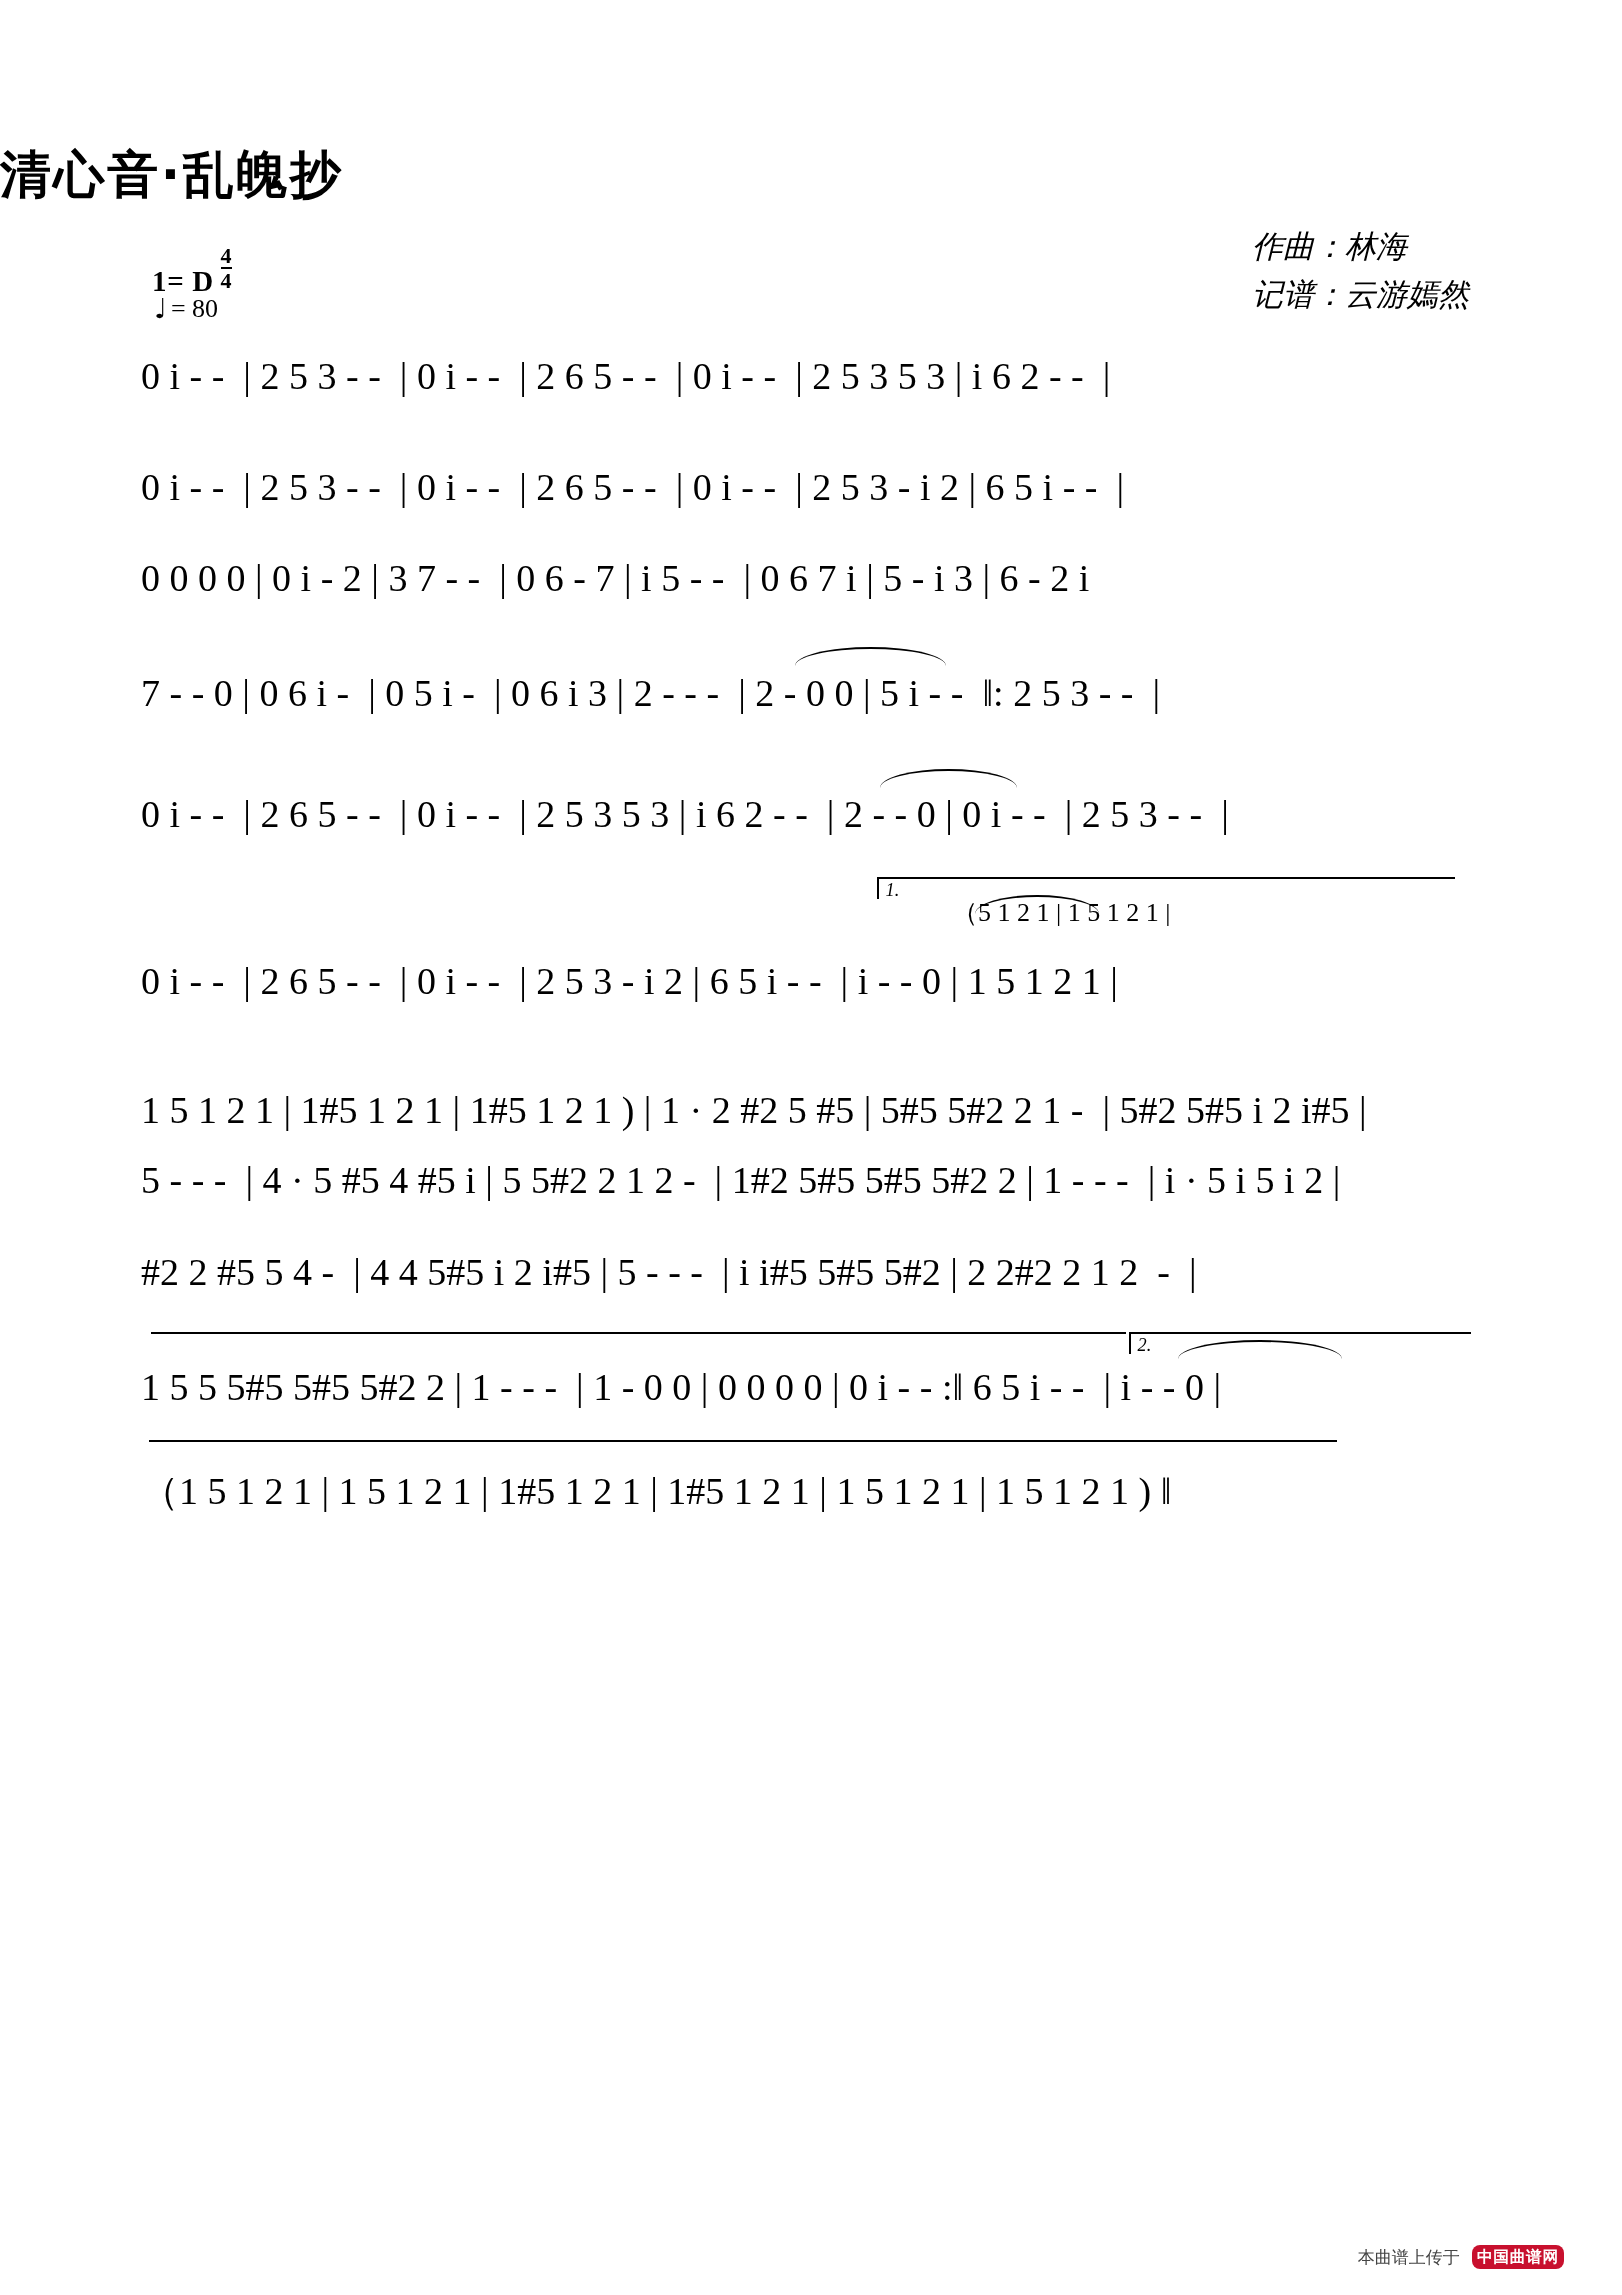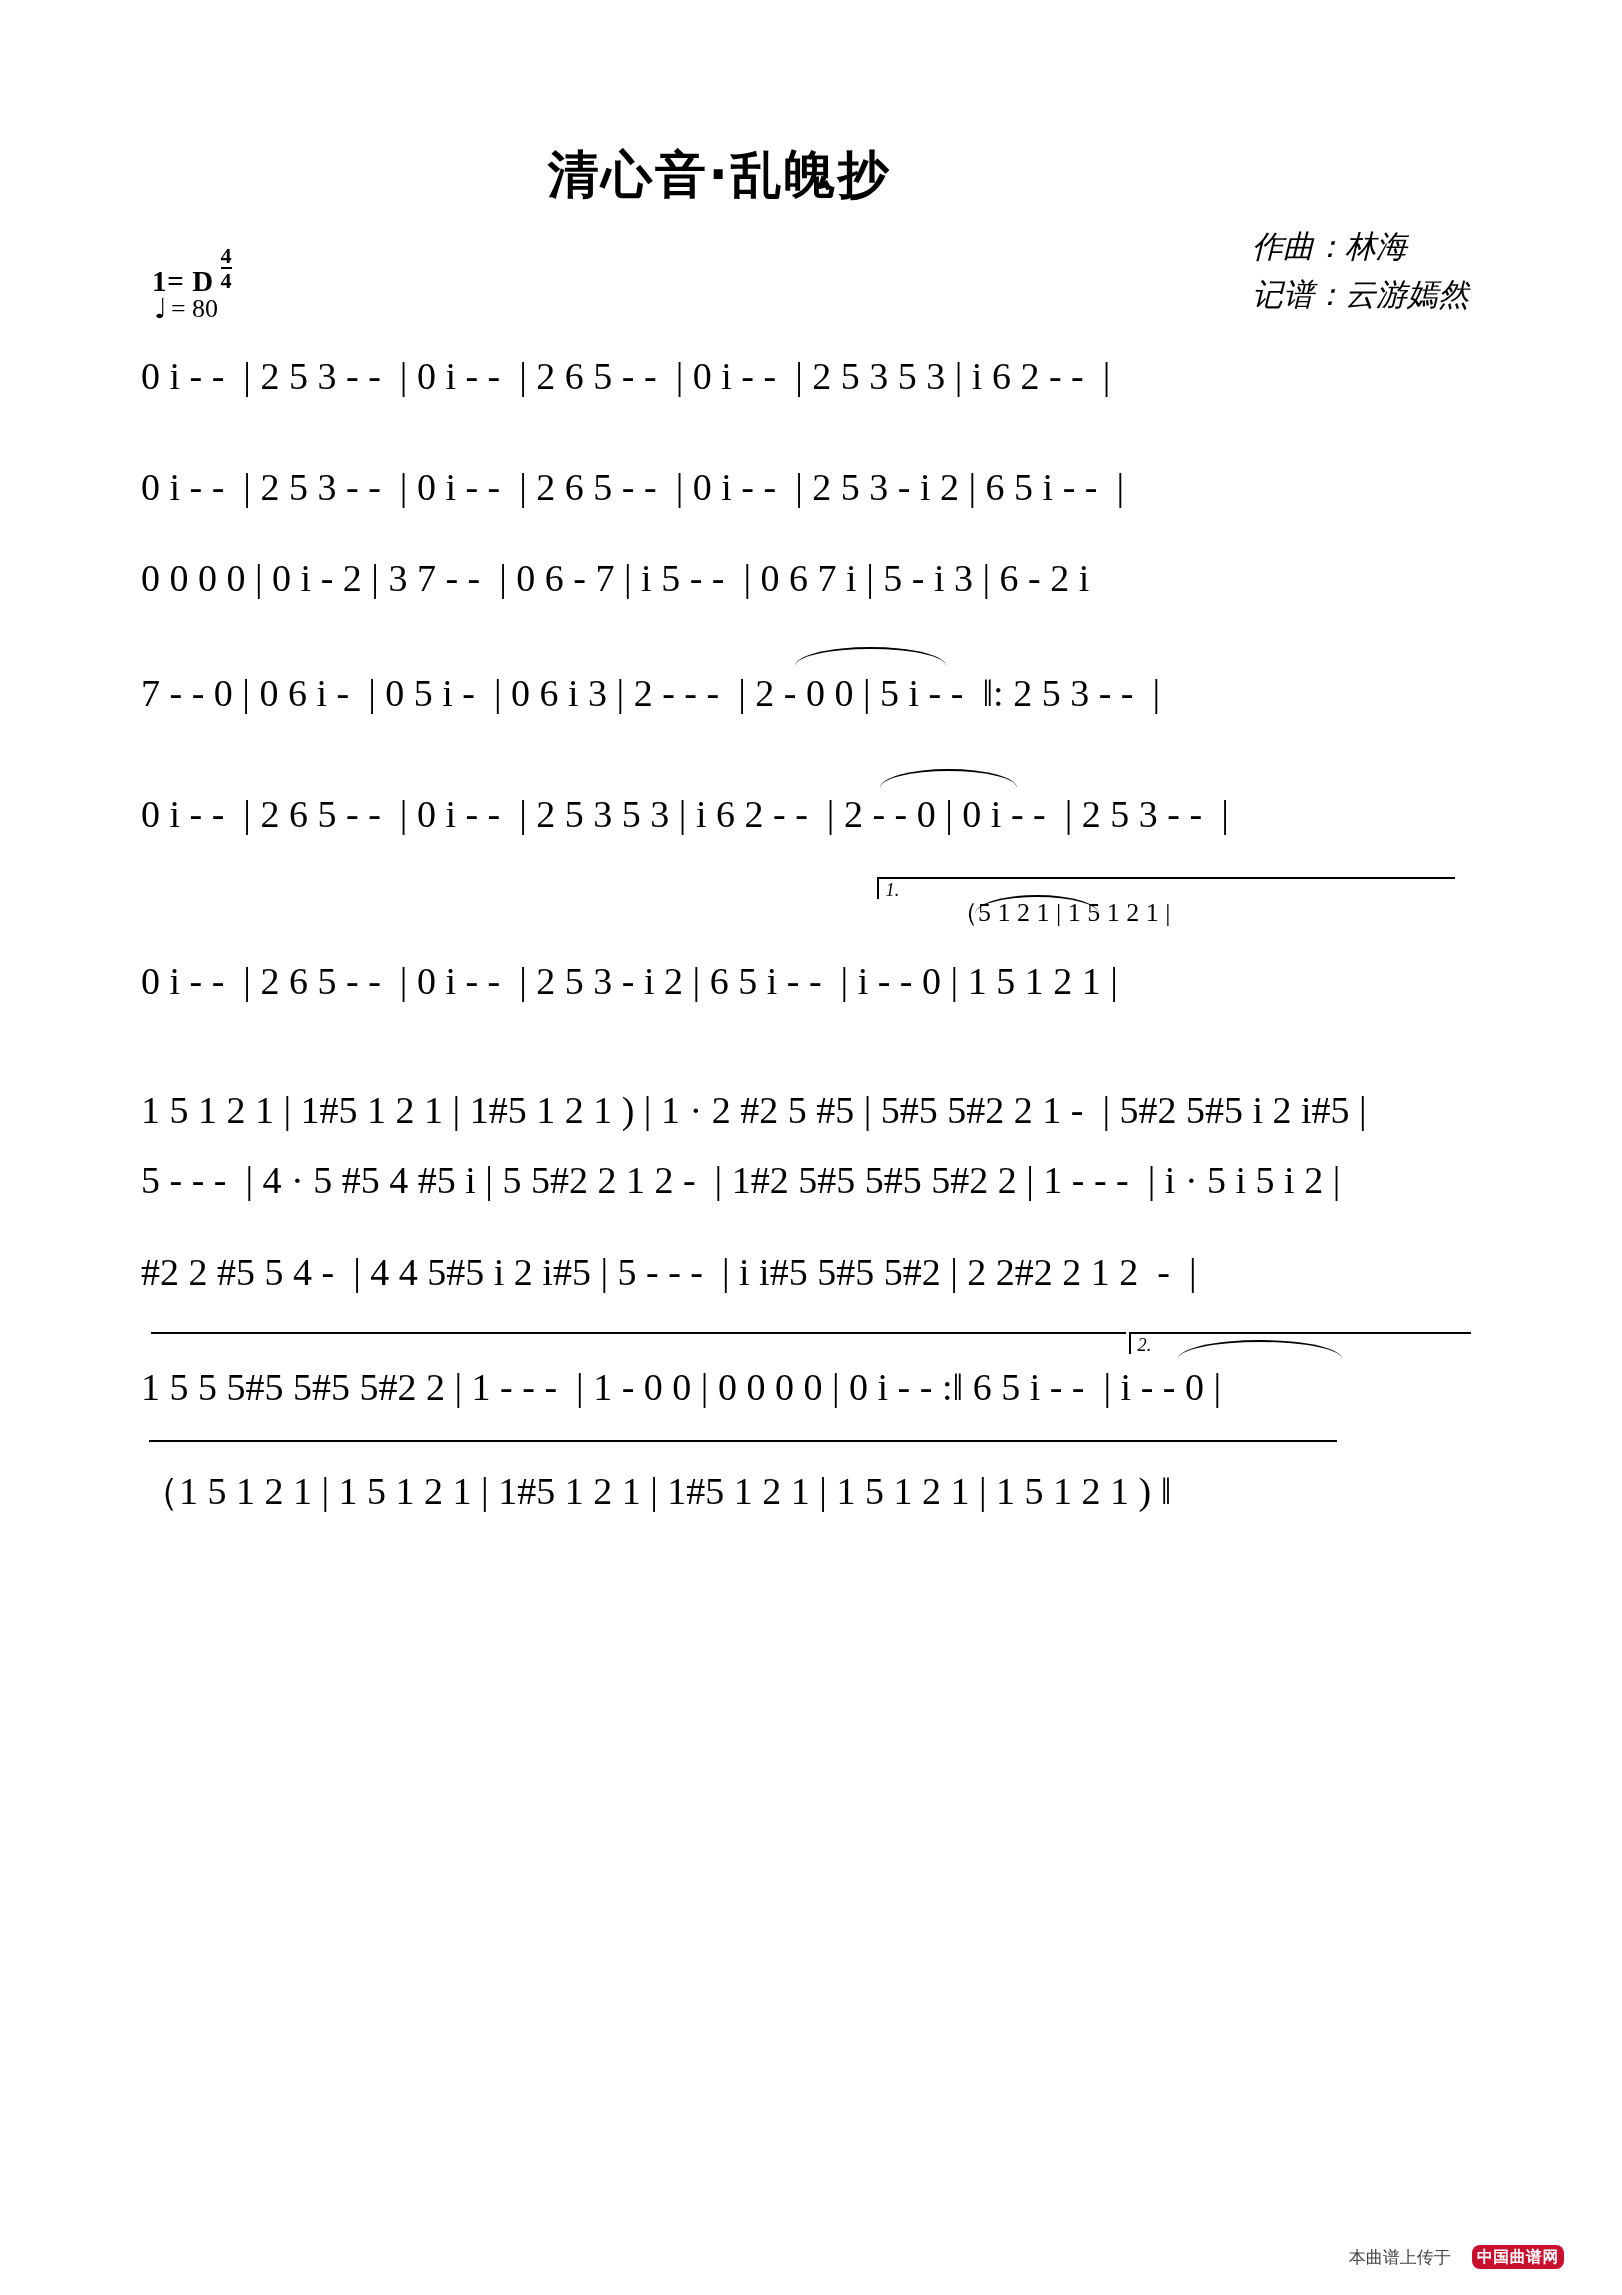--- a/index.html
+++ b/index.html
@@ -19,21 +19,20 @@
     position: relative;
     width: 1623px;
     height: 2295px;
   }
   
   .title {
     position: absolute;
     top: 141px;
     left: 0;
     width: 1439px;
-    text-align: center;
     font-family: "DejaVu Sans", sans-serif;
     font-weight: bold;
     font-size: 51px;
     letter-spacing: 2.6px;
   }
   
   .key-block {
     position: absolute;
     left: 152px;
     top: 245px;
@@ -117,21 +116,21 @@
   
   .footer {
     position: absolute;
     right: 59px;
     bottom: 26px;
     font-size: 17px;
     color: #444;
     font-family: "DejaVu Sans", sans-serif;
     display: flex;
     align-items: center;
-    gap: 21px;
+    gap: 12px;
   }
   .footer .logo {
     display: inline-block;
     background: #c8102e;
     color: #fff;
     padding: 1.3px 5.2px;
     font-weight: bold;
     letter-spacing: 0.7px;
     font-size: 15.7px;
     border-radius: 8px;

